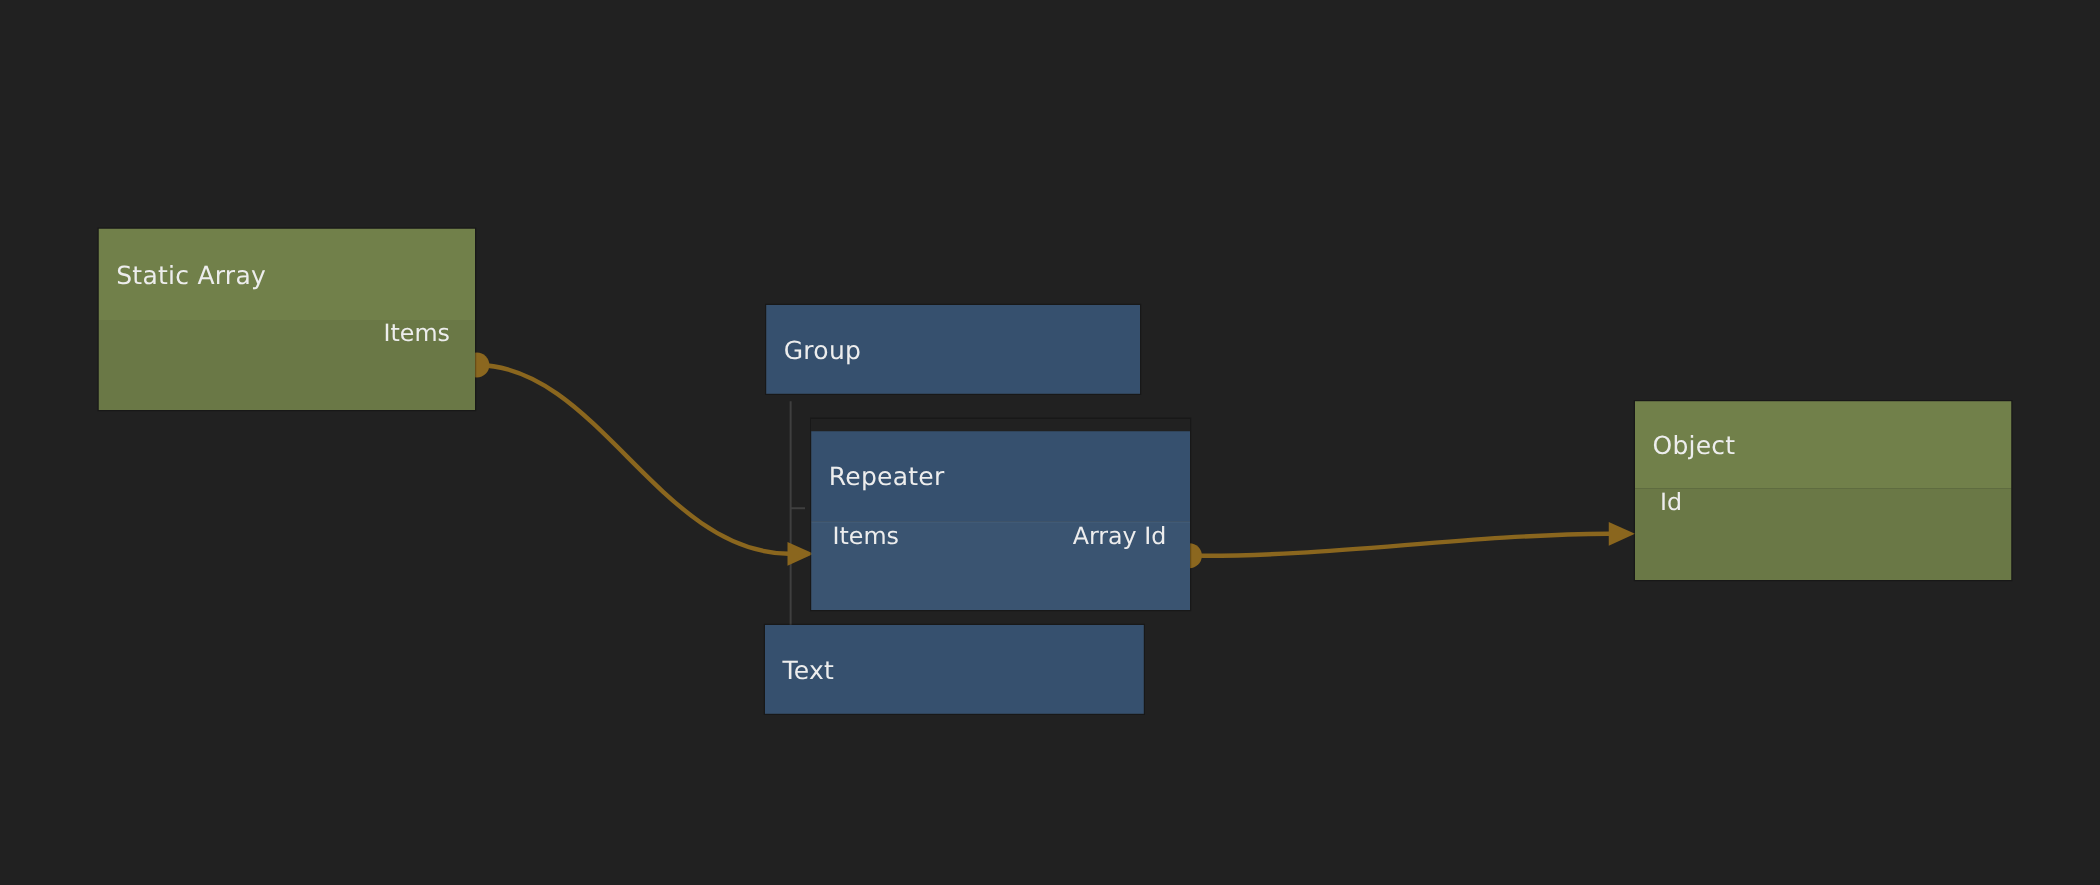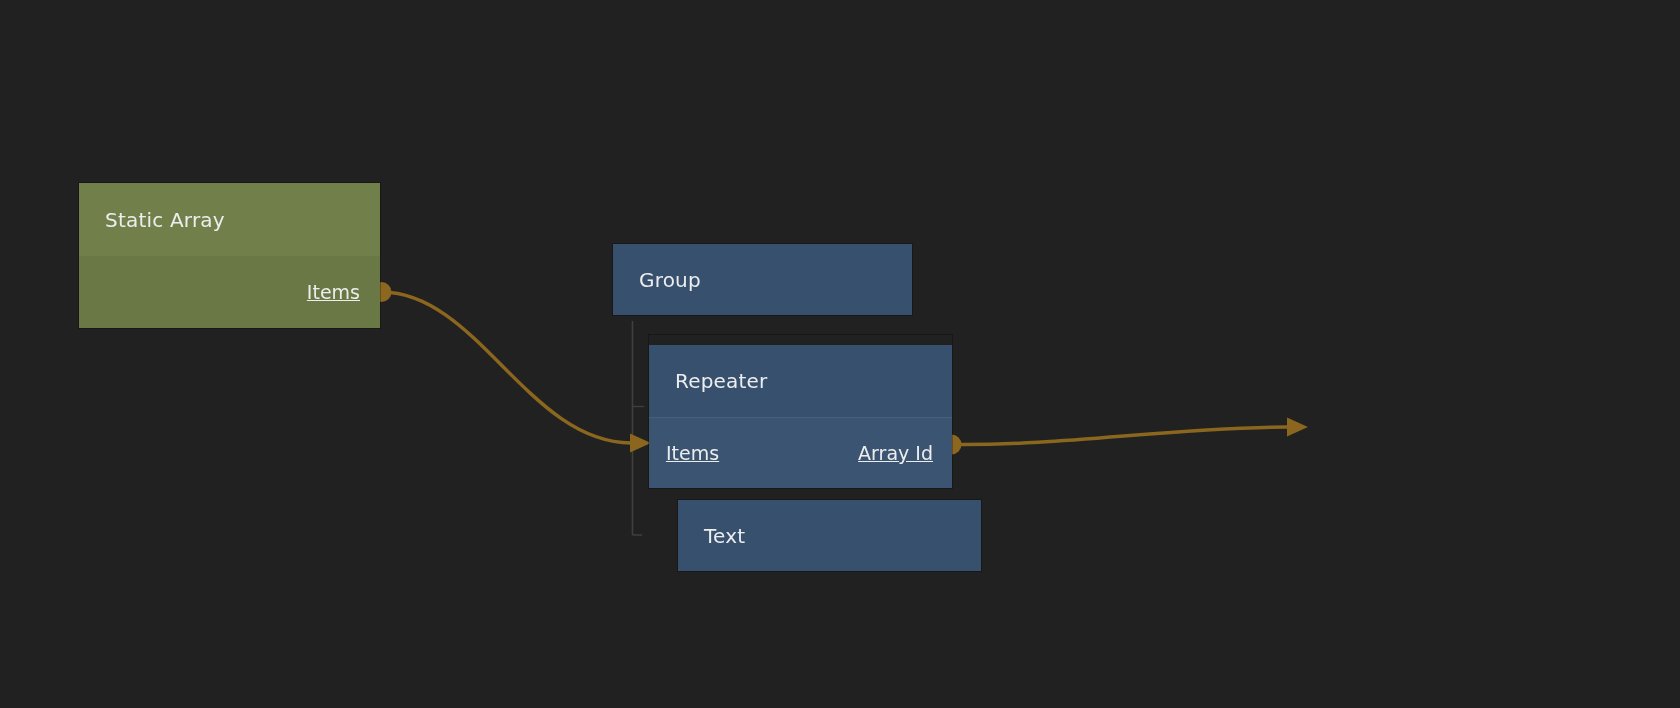--- a/index.html
+++ b/index.html
@@ -47,49 +47,47 @@
   }
   .node {
     position: absolute;
     color: var(--text);
     box-shadow: 0 0 0 1px rgba(0,0,0,0.25);
     cursor: default;
   }
   .node-header {
     display: flex;
     align-items: center;
-    padding: 0 26px;
+    padding: 0 14px;
     font-size: 20px;
     letter-spacing: 0.2px;
   }
   .node-body {
     display: flex;
-    align-items: center;
     font-size: 19px;
-    text-decoration: underline;
   }
   .node.green .node-header { background: var(--node-green-header); }
   .node.green .node-body   { background: var(--node-green-body); }
   .node.blue  .node-header { background: var(--node-blue-header); }
   .node.blue  .node-body   { background: var(--node-blue-body);
                              border-top: 1px solid rgba(255,255,255,0.07); }
 
   
   .node-static-array { left: 79px;  top: 183px; width: 301px; }
   .node-static-array .node-header { height: 73px; }
   .node-static-array .node-body   { height: 72px; justify-content: flex-end; padding-right: 20px; }
 
   .node-group { left: 613px; top: 244px; width: 299px; }
   .node-group .node-header { height: 71px; }
 
   .node-repeater { left: 649px; top: 335px; width: 303px; }
   .node-repeater .node-header { height: 72px; margin-top: 10px; }
   .node-repeater .node-body   { height: 71px; justify-content: space-between; padding: 0 19px 0 17px; }
 
-  .node-text { left: 678px; top: 500px; width: 303px; }
+  .node-text { left: 612px; top: 500px; width: 303px; }
   .node-text .node-header { height: 71px; }
 
   .node-object { left: 1308px; top: 321px; width: 301px; }
   .node-object .node-header { height: 70px; }
   .node-object .node-body   { height: 73px; justify-content: flex-start; padding-left: 20px; }
 
   .port-label { white-space: nowrap; }
 </style>
 </head>
 <body>
@@ -134,14 +132,22 @@
       <span class="port-label">Array Id</span>
     </div>
   </div>
 
   <div class="node blue node-text">
     <div class="node-header">
       <span class="node-title">Text</span>
     </div>
   </div>
 
+  <div class="node green node-object">
+    <div class="node-header">
+      <span class="node-title">Object</span>
+    </div>
+    <div class="node-body">
+      <span class="port-label">Id</span>
+    </div>
+  </div>
 
 </div>
 
 </body></html>

